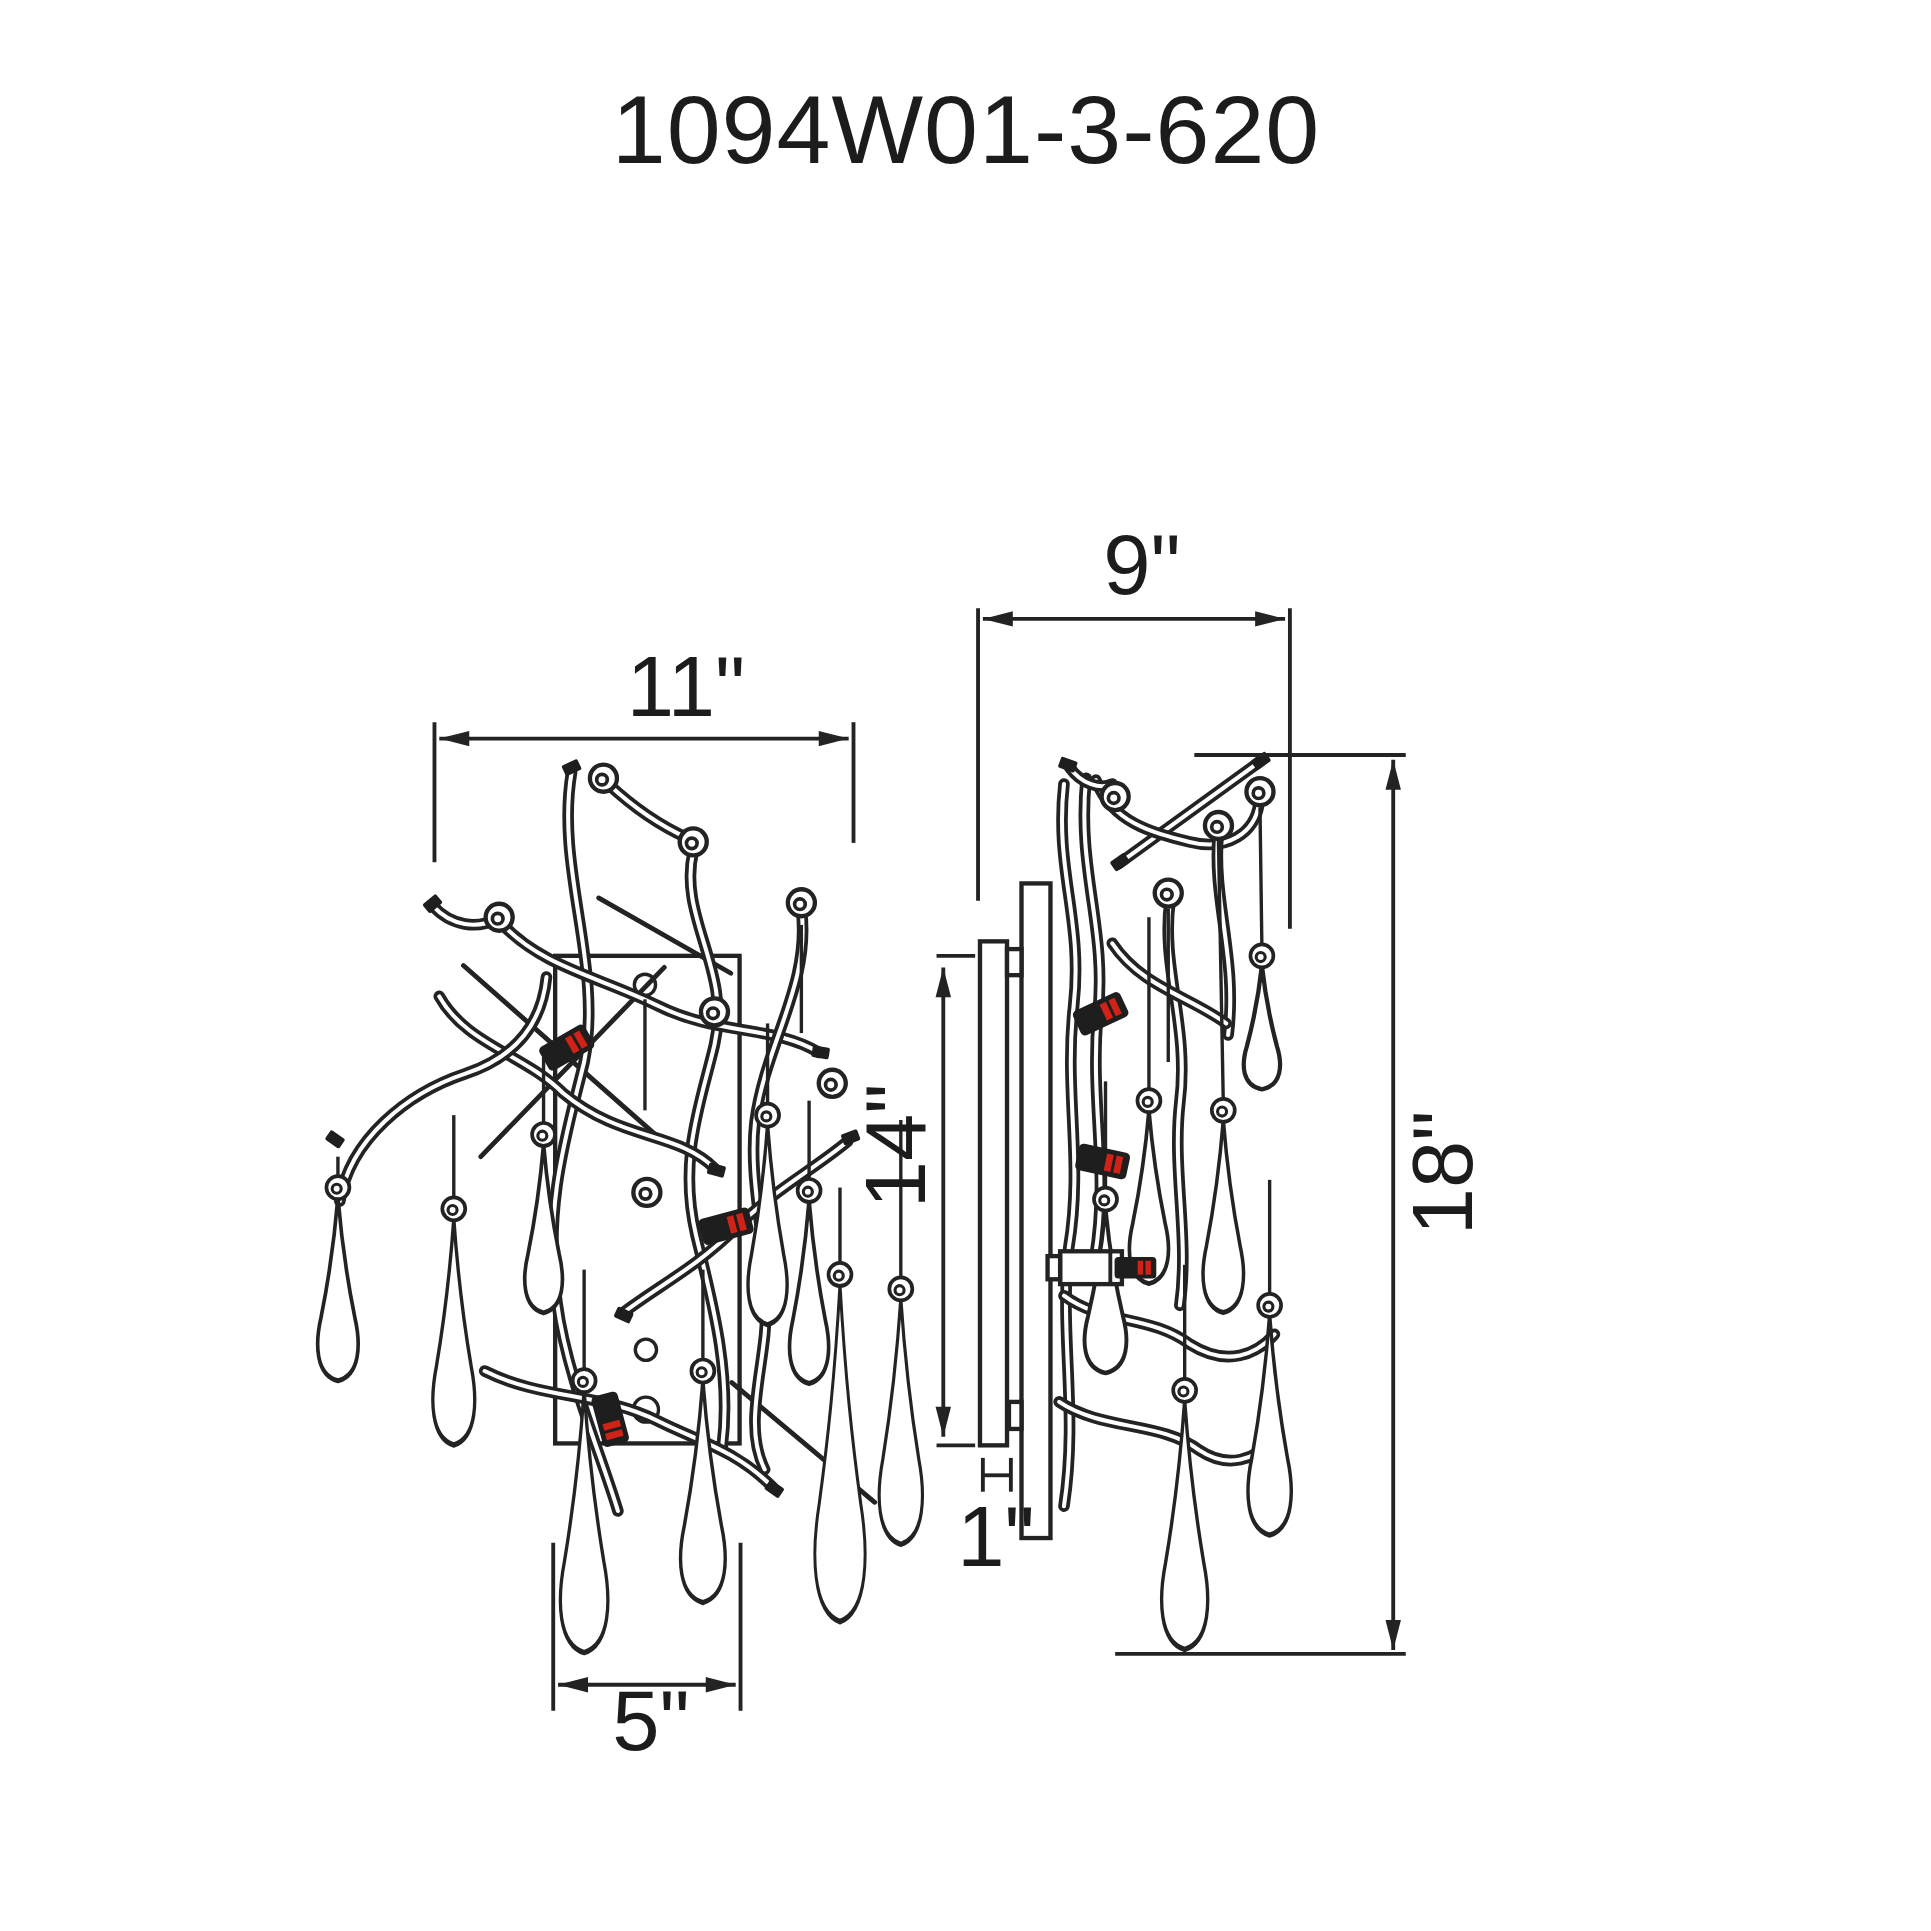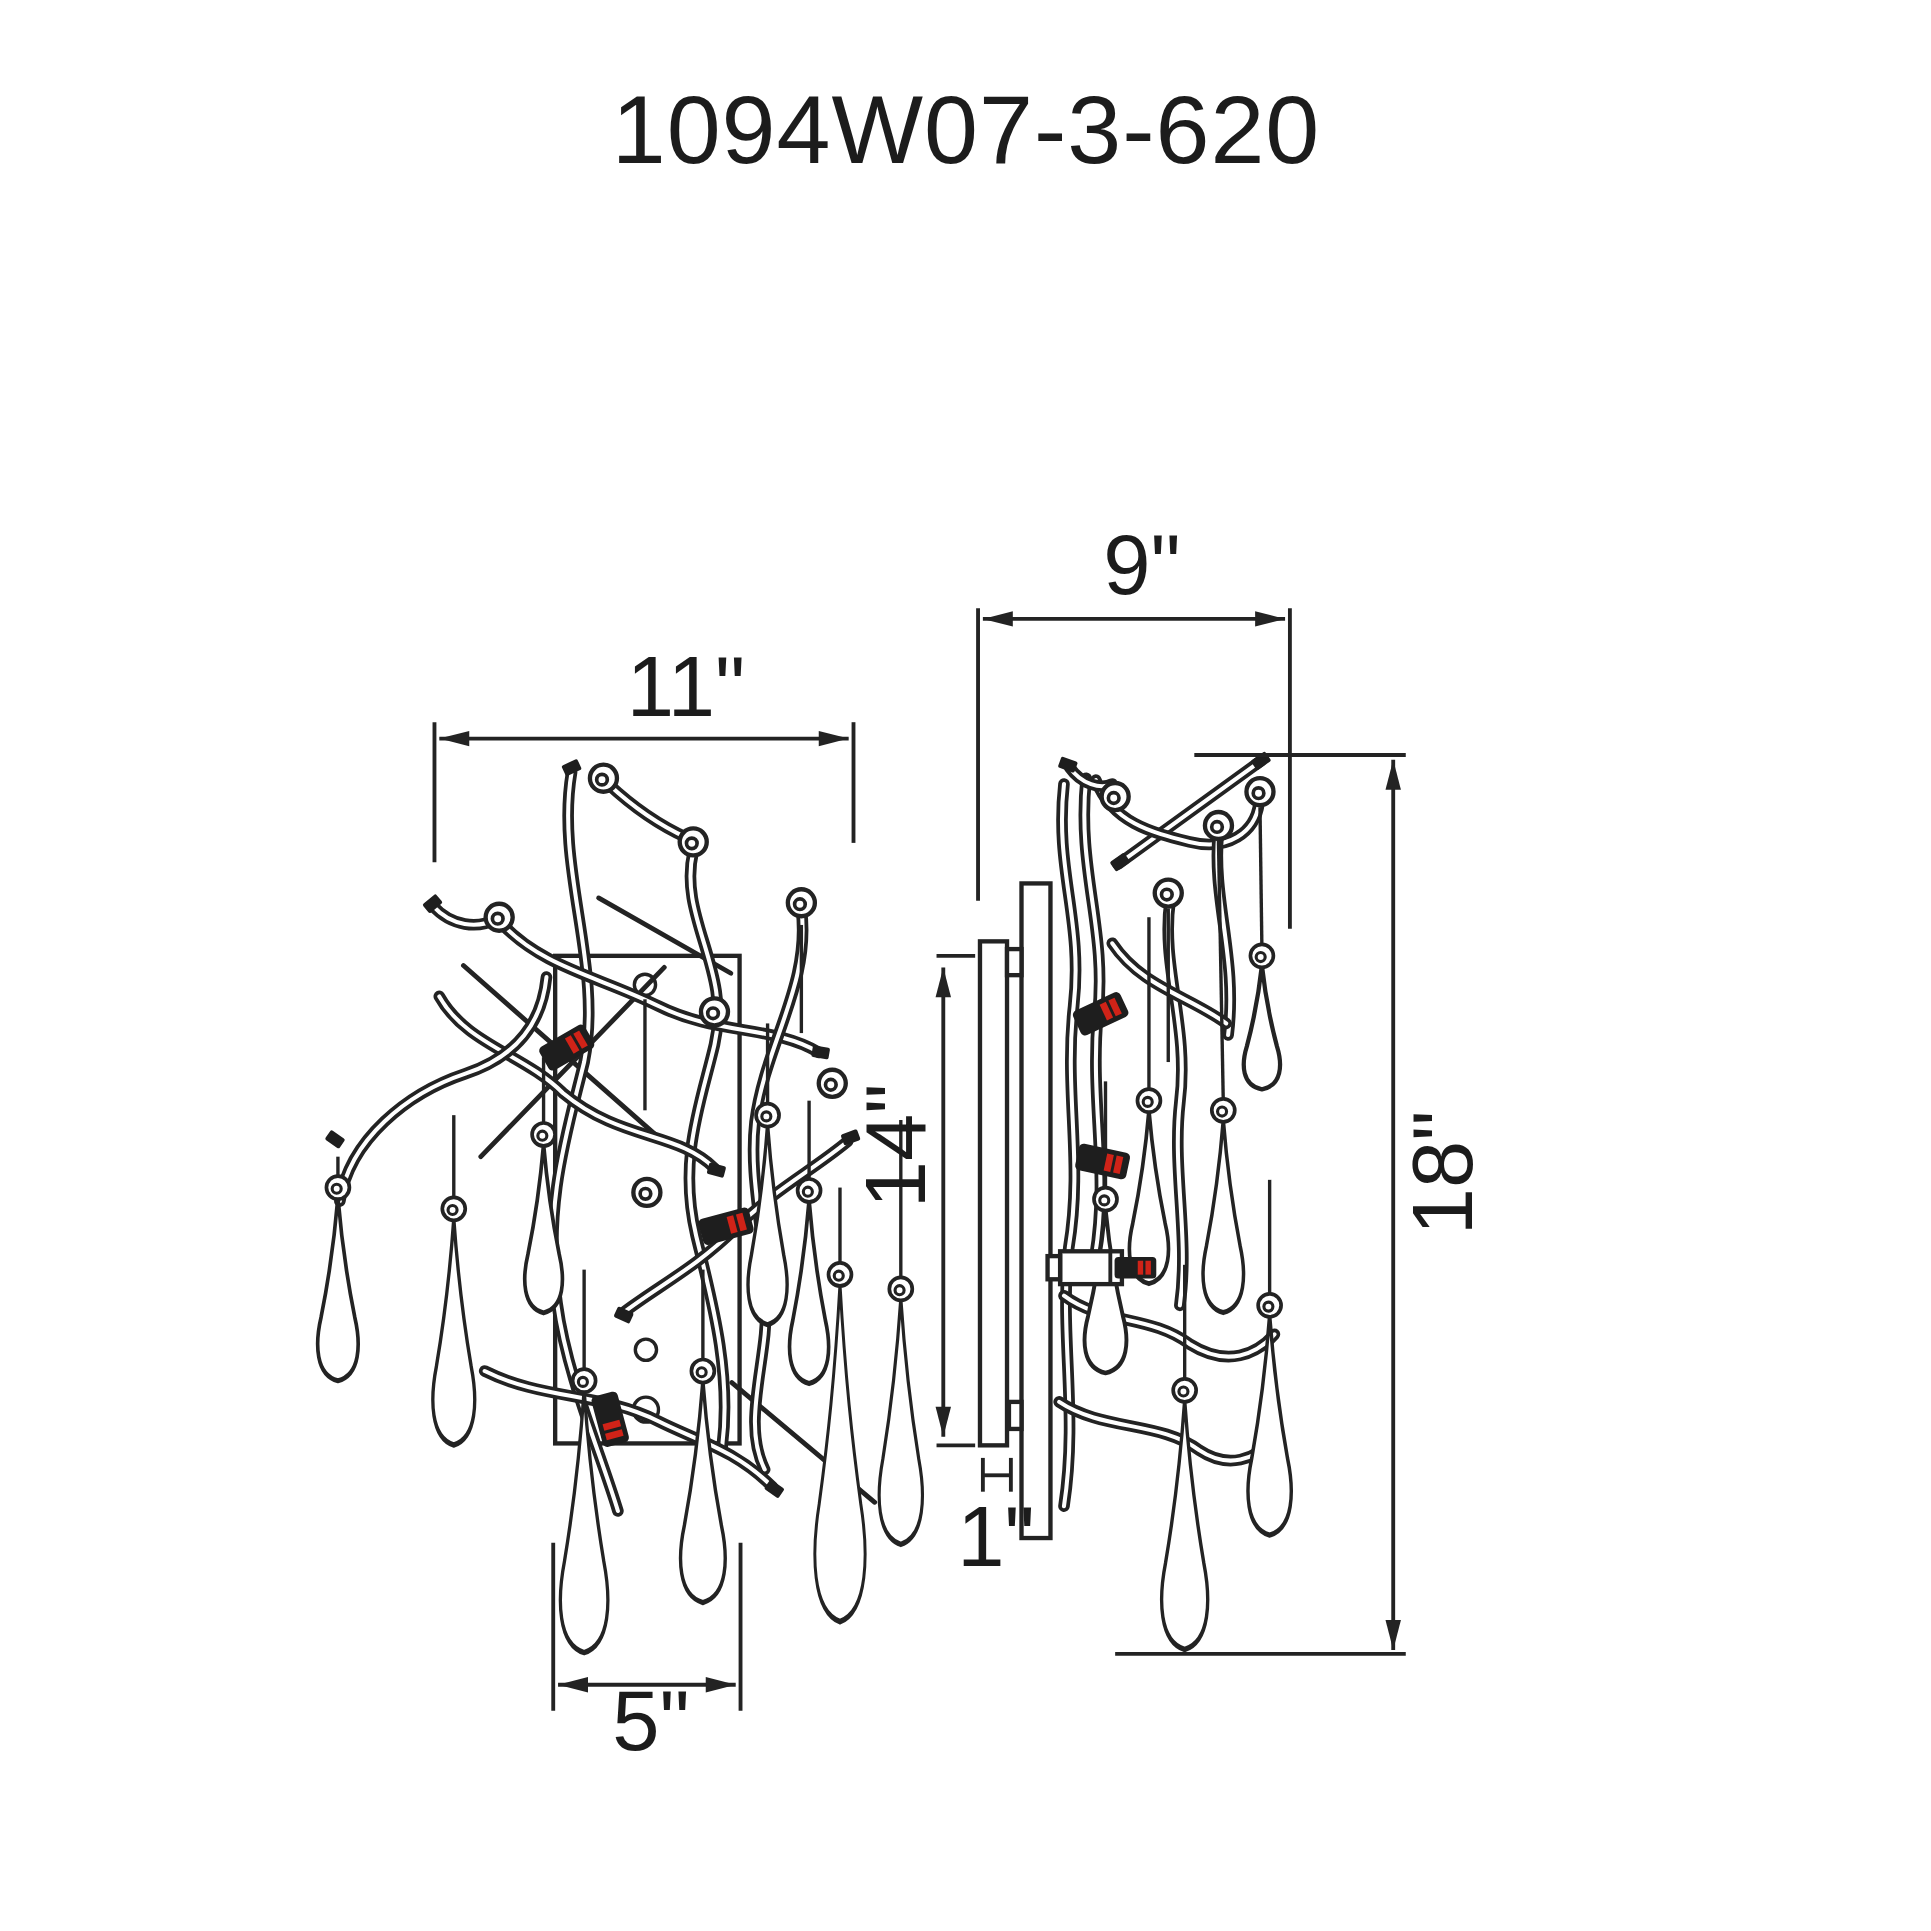--- a/index.html
+++ b/index.html
@@ -24,21 +24,21 @@
   .tip{fill:#1e1e1e;}
   .sock-body{fill:#1e1e1e;}
   .sock-stripe{fill:#d02318;}
   .arr{fill:#232323;}
 </style>
 </head>
 <body>
 
 <div class="sheet">
 
-  <div class="model-title">1094W07-3-620</div>
+  <div class="model-title">1094W01-3-620</div>
 
   <svg width="1931" height="1931" viewBox="0 0 2000 2000">
     <defs>
       <path id="drop" d="M0,0 C3,26 7,44 12,62 C16.5,76 16,92 0,95 C-16,92 -16.5,76 -12,62 C-7,44 -3,26 0,0 Z"></path>
       <g id="loop">
         <circle class="loop-o" r="14"></circle>
         <circle class="loop-i" r="5.5" cx="-1.5" cy="1.5"></circle>
       </g>
       <g id="socket">
         <rect class="sock-body" x="-27" y="-14" width="54" height="28" rx="5"></rect>

